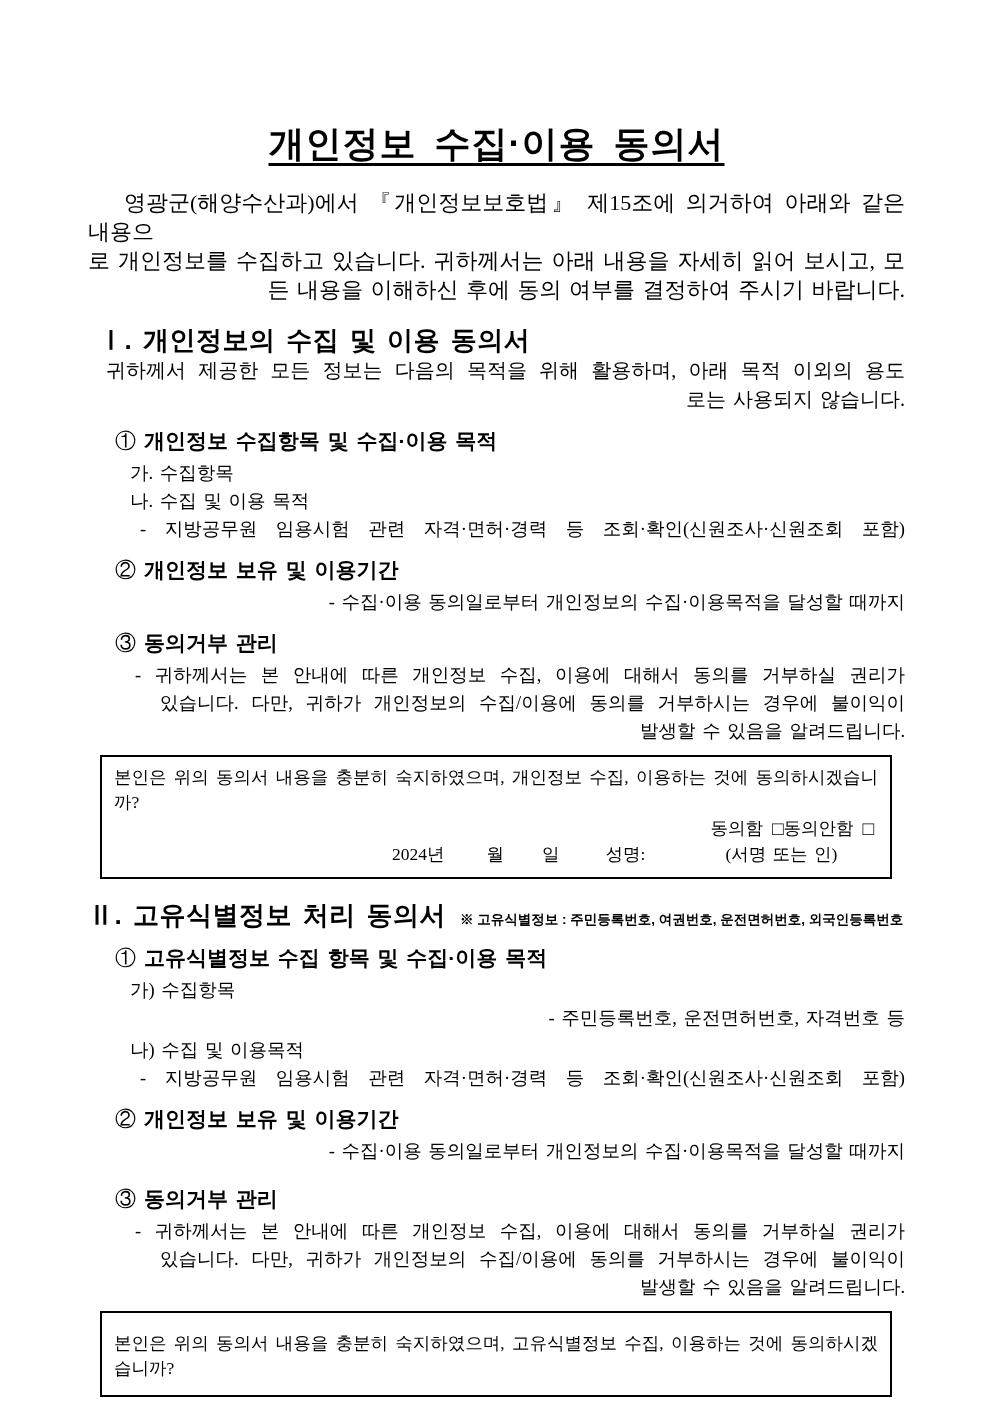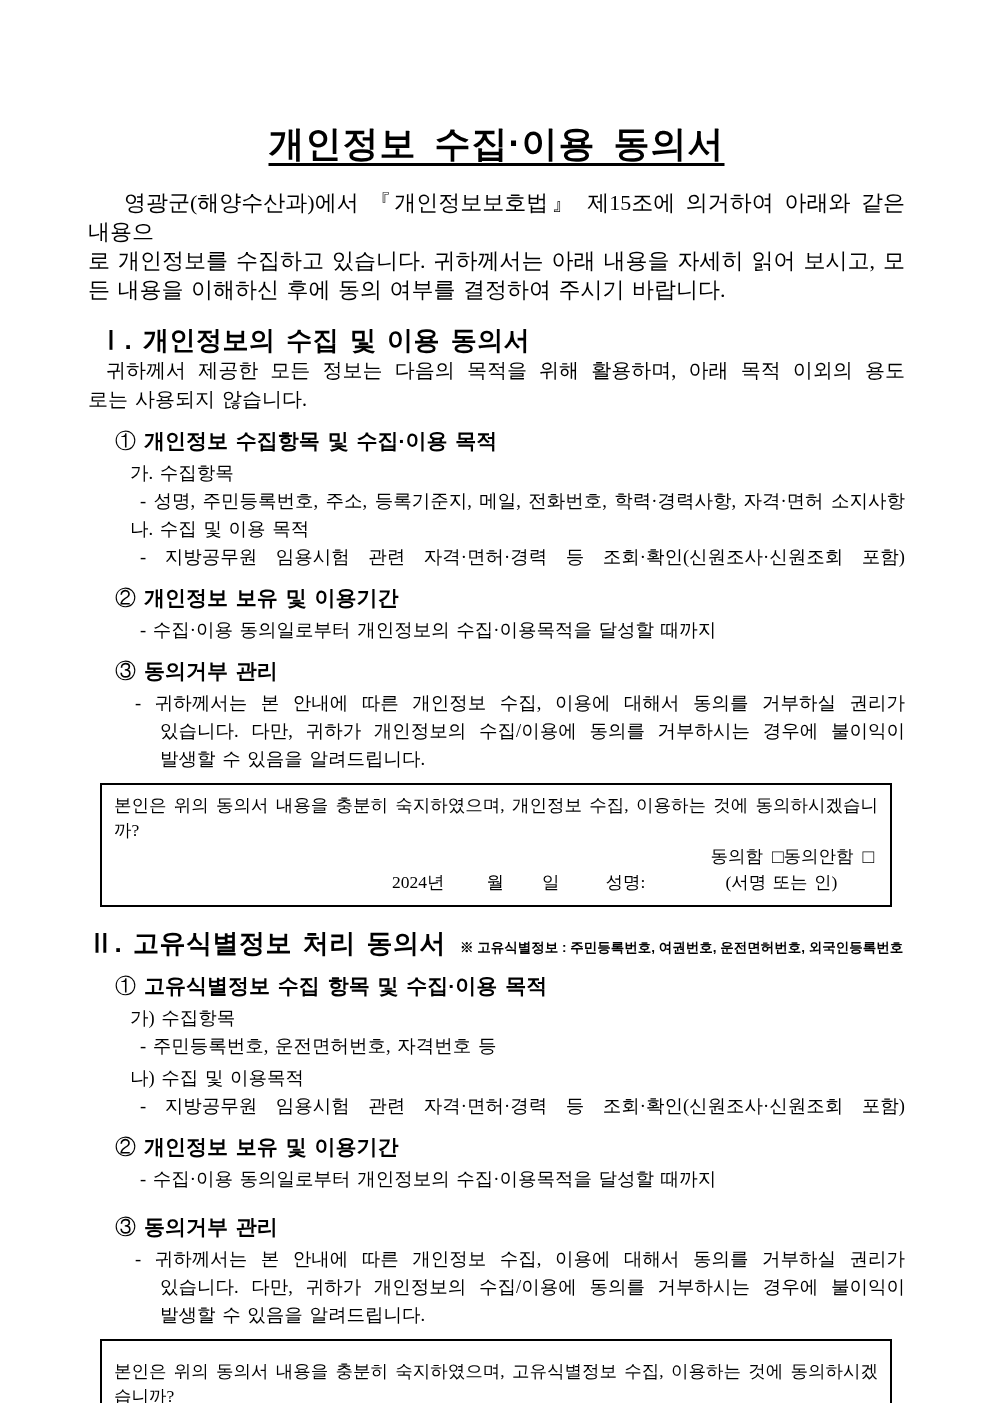--- a/index.html
+++ b/index.html
@@ -21,21 +21,21 @@
   }
   .doc-title .underlined {
     text-decoration:underline;
     text-decoration-thickness:3px;
     text-underline-offset:7px;
   }
 
   
   .intro { margin-top:22px; font-size:22px; line-height:29px; word-spacing:2px; }
   .jl { text-align:justify; text-align-last:justify; }
-  .nl { text-align:left; }
+  .nl { text-align:right; }
   .ind36 { text-indent:36px; }
   .ind18 { text-indent:18px; }
 
   
   .sec-heading {
     font-family:"Liberation Sans", sans-serif;
     font-weight:bold; font-size:26px; line-height:32px;
     letter-spacing:0.5px; word-spacing:3px;
     margin:20px 0 0 10px;
   }
@@ -102,21 +102,20 @@
   <div class="sec-heading">Ⅰ. 개인정보의 수집 및 이용 동의서</div>
   <div class="sec-intro">
     <div class="jl ind18">귀하께서 제공한 모든 정보는 다음의 목적을 위해 활용하며, 아래 목적 이외의 용도</div>
     <div class="nl">로는 사용되지 않습니다.</div>
   </div>
 
   <div class="sub-heading">
     <span class="num">①</span><span>개인정보 수집항목 및 수집·이용 목적</span>
   </div>
   <div class="item">가. 수집항목</div>
-  <div class="detail jl">- 성명, 주민등록번호, 주소, 등록기준지, 메일, 전화번호, 학력·경력사항, 자격·면허 소지사항</div>
   <div class="item">나. 수집 및 이용 목적</div>
   <div class="detail jl">- 지방공무원 임용시험 관련 자격·면허·경력 등 조회·확인(신원조사·신원조회 포함)</div>
 
   <div class="sub-heading">
     <span class="num">②</span><span>개인정보 보유 및 이용기간</span>
   </div>
   <div class="detail nl">- 수집·이용 동의일로부터 개인정보의 수집·이용목적을 달성할 때까지</div>
 
   <div class="sub-heading">
     <span class="num">③</span><span>동의거부 관리</span>

